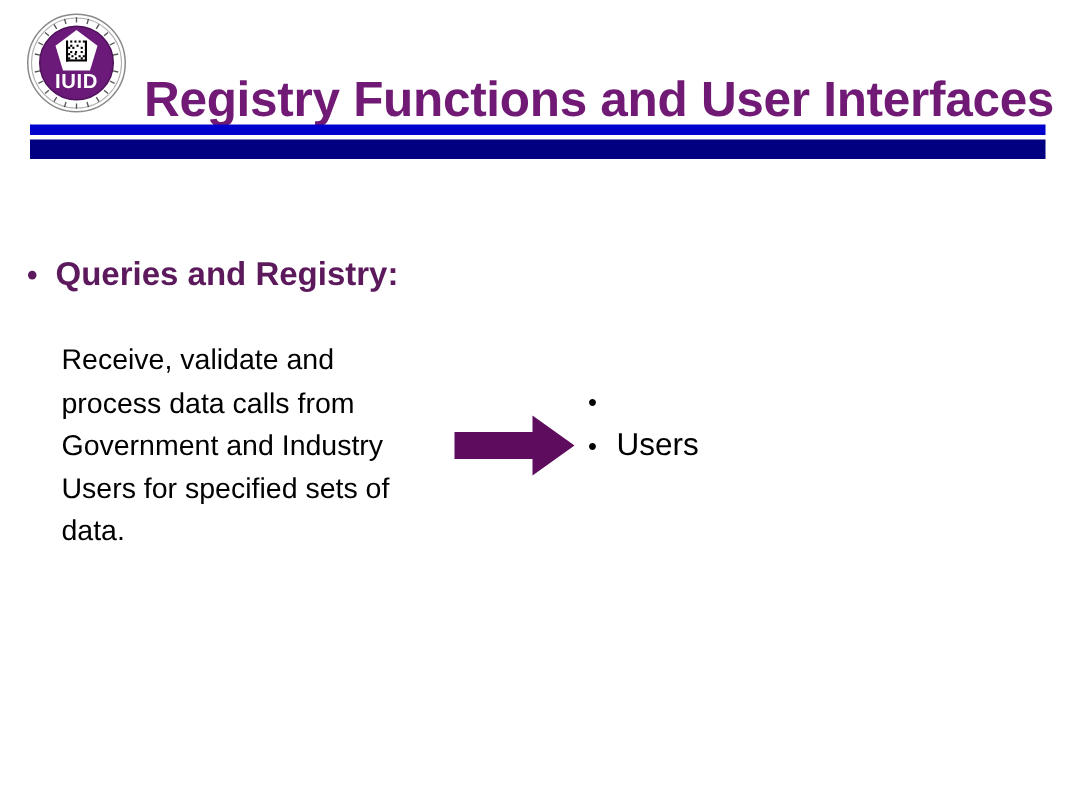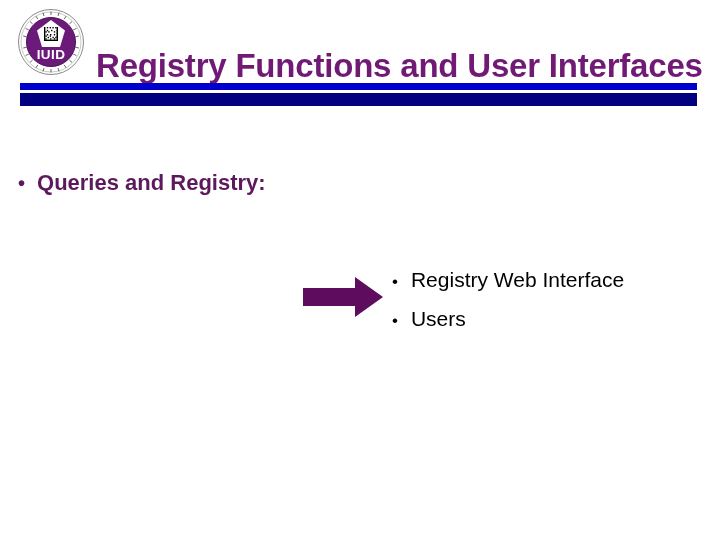--- a/index.html
+++ b/index.html
@@ -217,30 +217,30 @@
   <div id="rule-thick"></div>
 </div>
 
 <div id="slide-body">
 
   <div id="section-heading">
     <span class="bullet-dot">•</span>
     <span>Queries and Registry:</span>
   </div>
 
+  <div id="description-block">Receive, validate and process data calls from Government and Industry Users for specified sets of data.</div>
 
   <div id="flow-arrow">
     <svg width="86" height="44" viewBox="0 0 86 44" xmlns="http://www.w3.org/2000/svg">
       <polygon points="3,13 55,13 55,2 83,22 55,42 55,31 3,31" fill="#5E0C5E"></polygon>
     </svg>
   </div>
 
   <ul id="outputs-list">
     <li>
       <span class="bullet-dot">•</span>
-      <span>Registry Web Interface</span>
     </li>
     <li>
       <span class="bullet-dot">•</span>
       <span>Users</span>
     </li>
   </ul>
 </div>
 
 </body></html>

